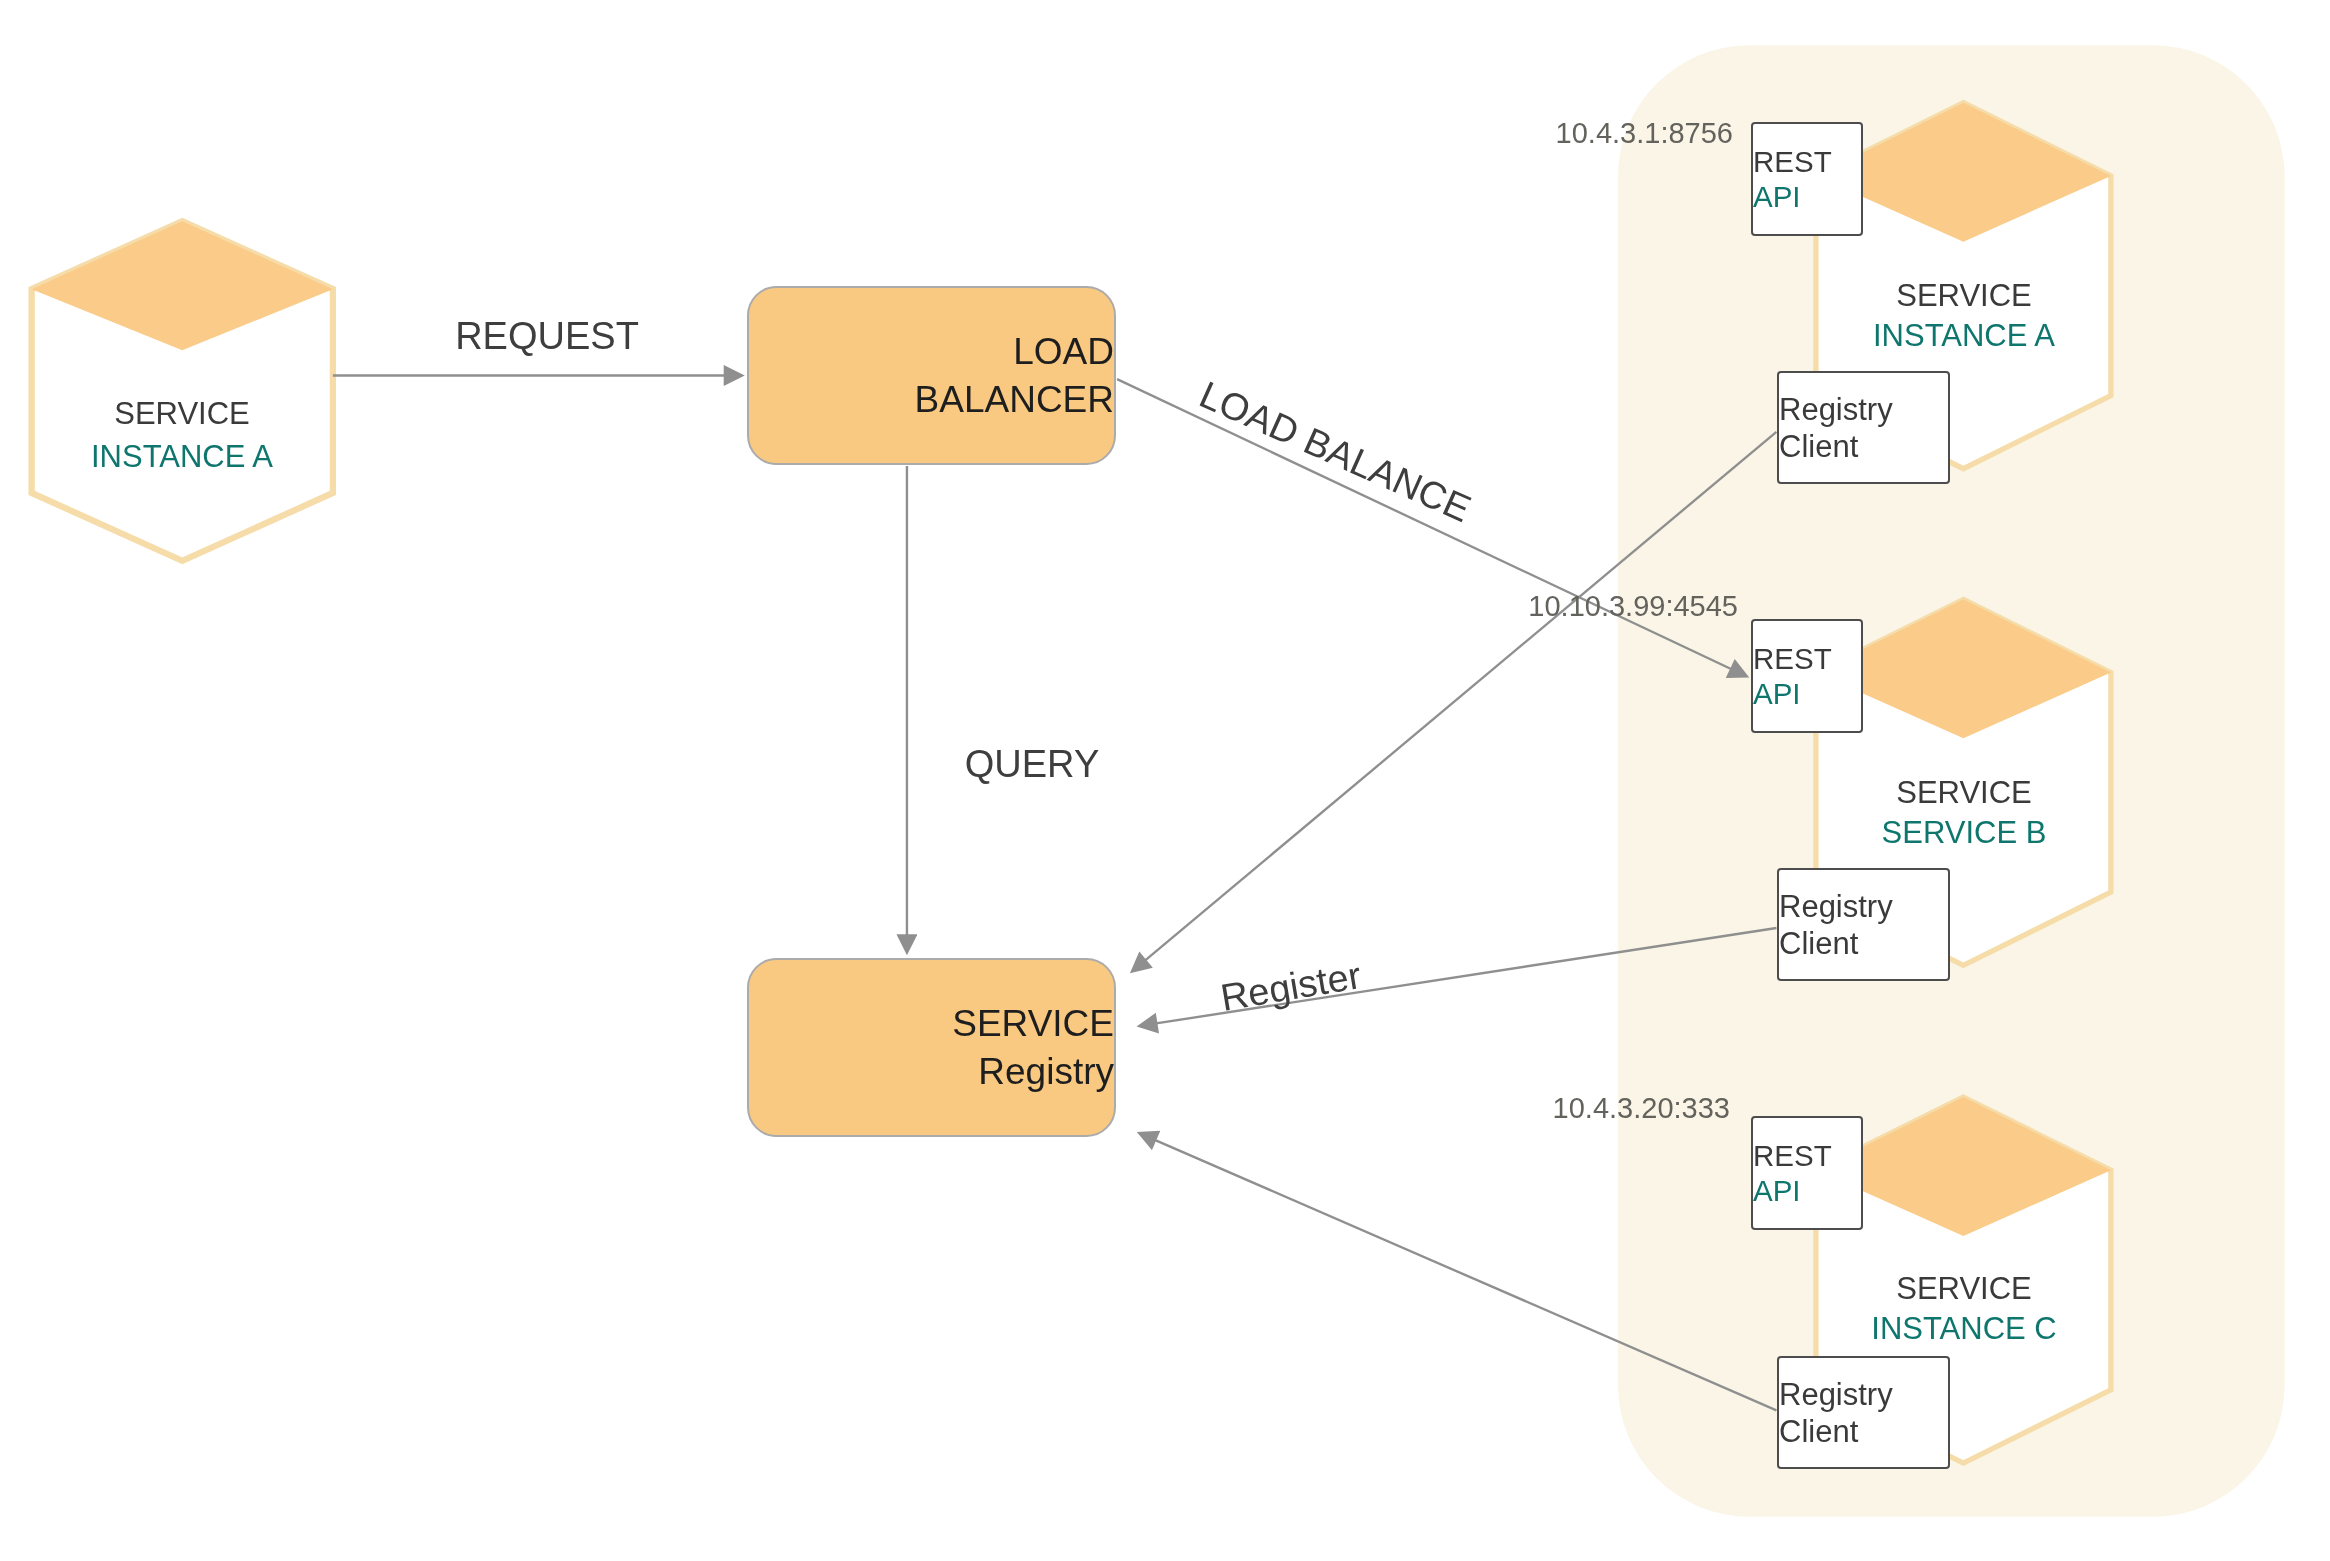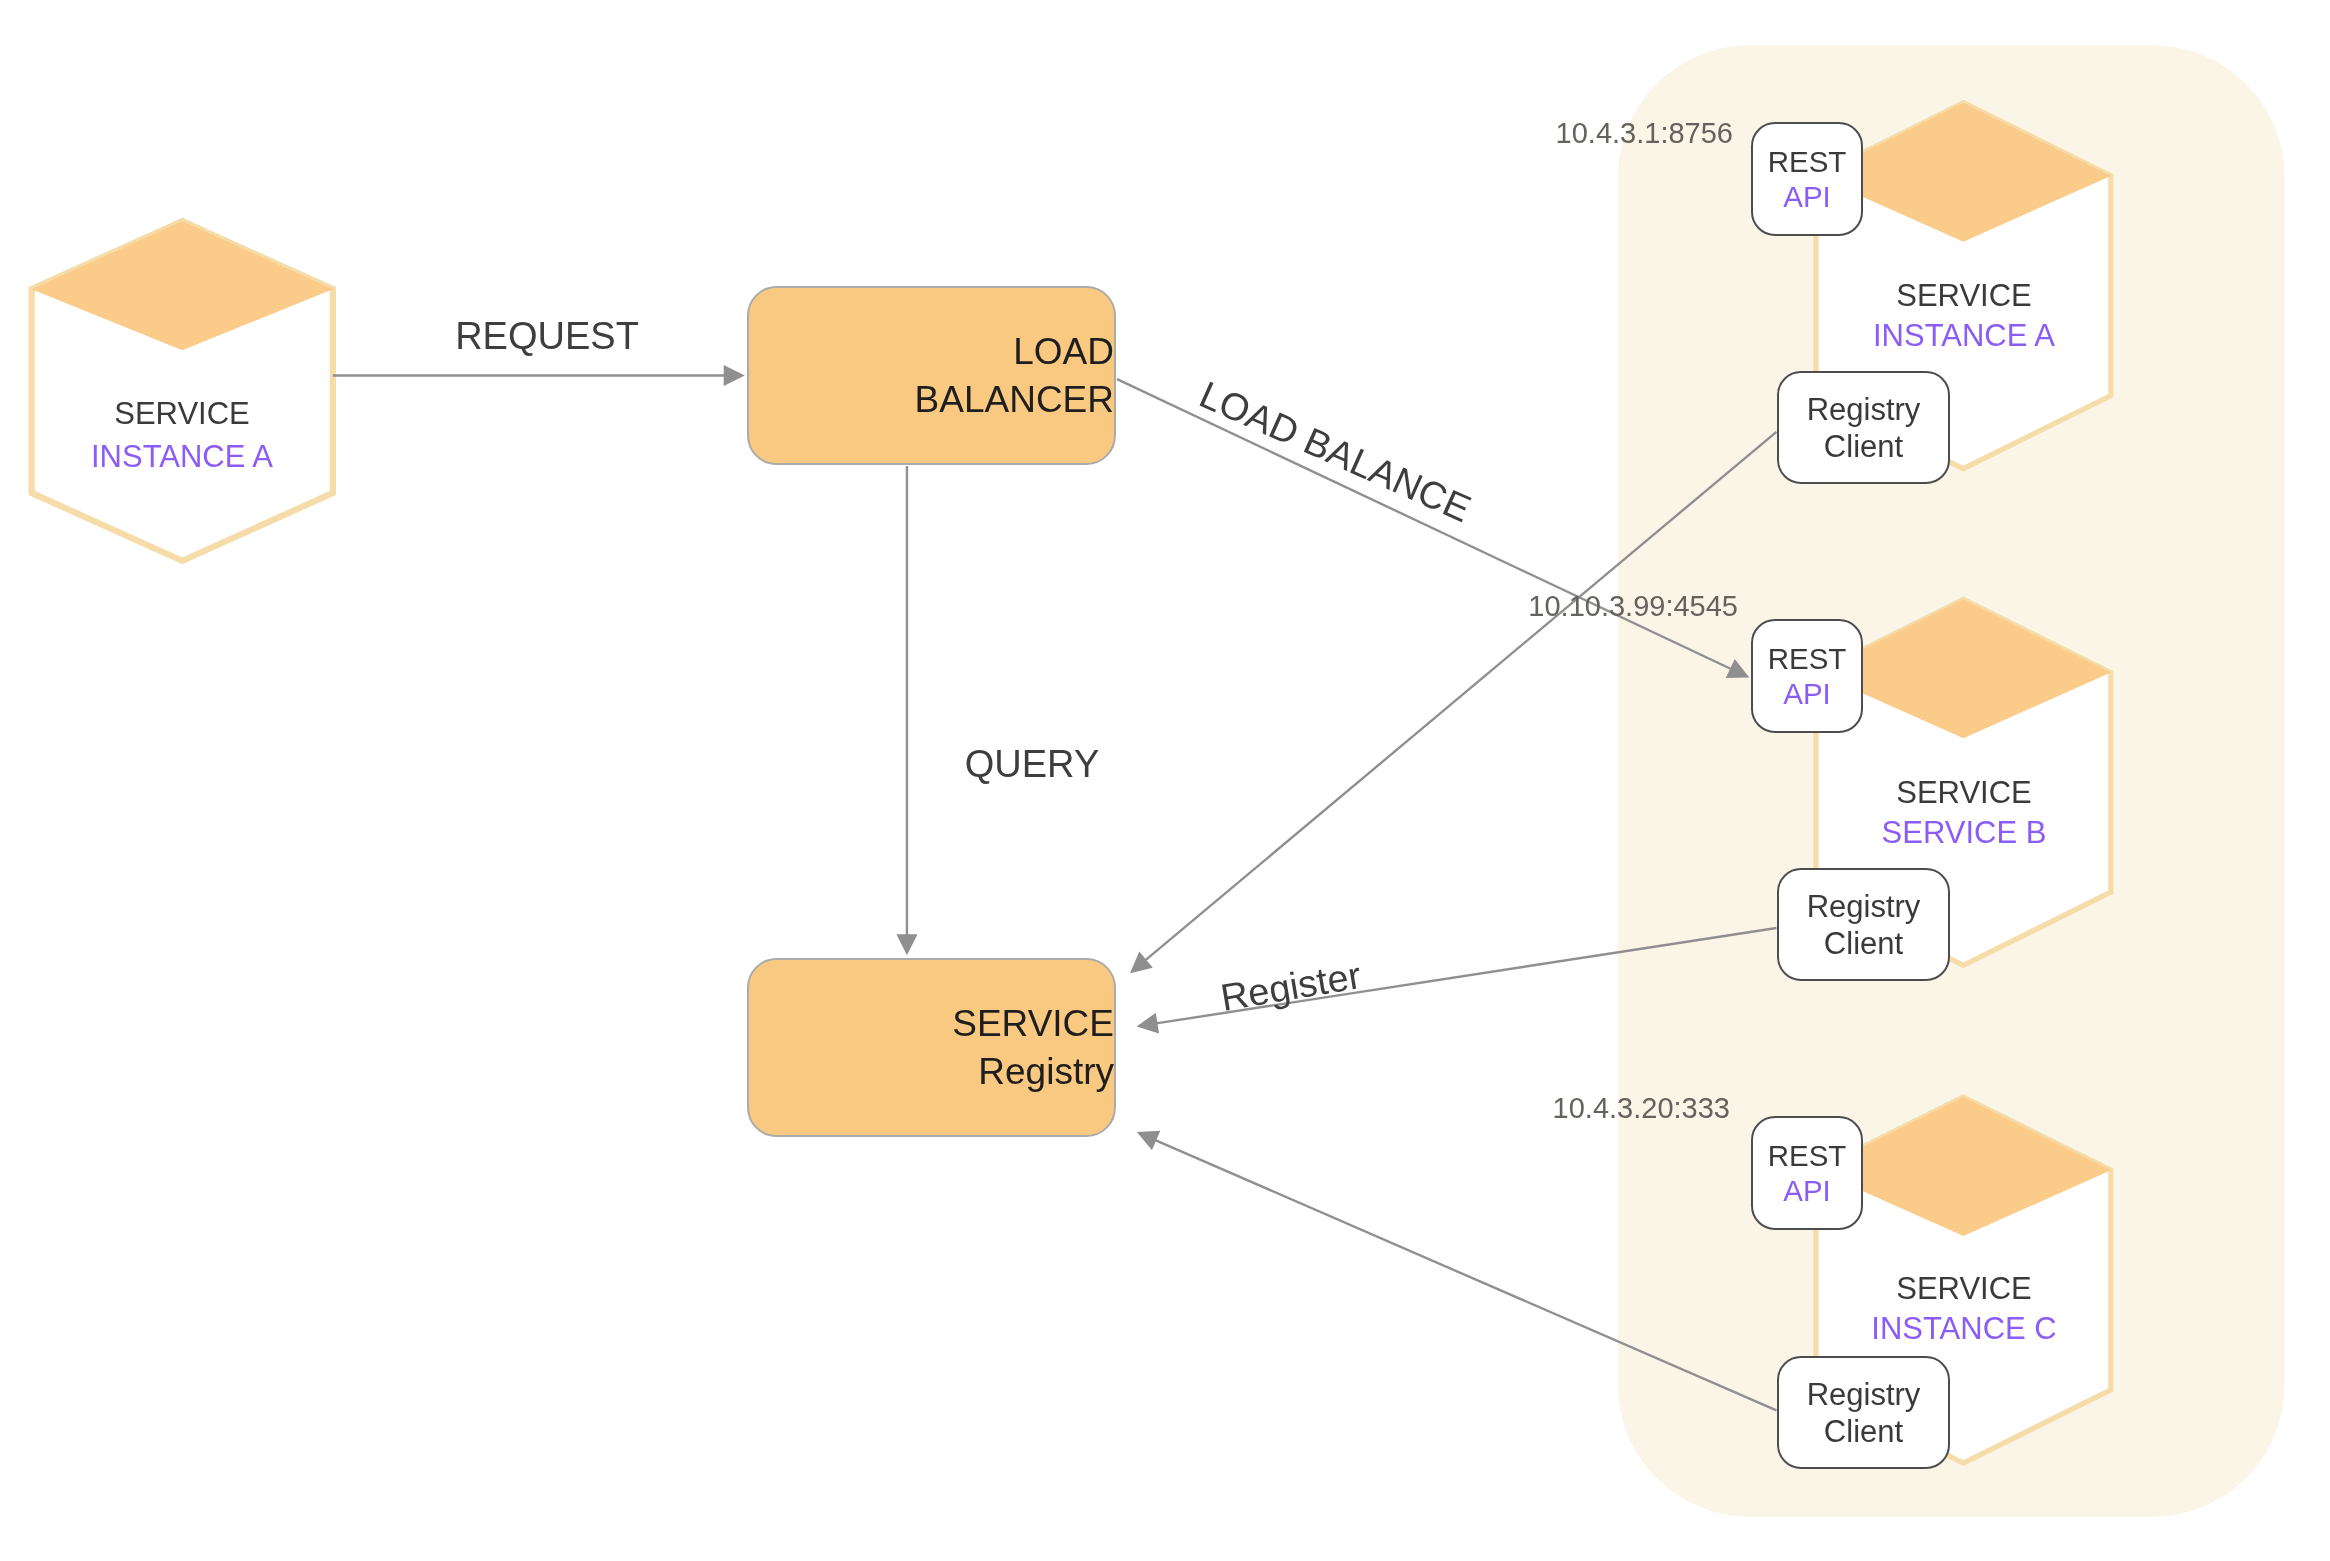--- a/index.html
+++ b/index.html
@@ -13,36 +13,36 @@
   .obox {
     position:absolute; box-sizing:border-box;
     background:#F9C981; border:2.1px solid #ABABAB; border-radius:29.5px;
     display:flex; flex-direction:column; align-items:flex-end; justify-content:center;
     text-align:center; color:#1E1E1E; font-size:37px; line-height:48px;
   }
 
   
   .wbox {
     position:absolute; box-sizing:border-box;
-    background:#ffffff; border:2.6px solid #4D4D4D; border-radius:24px;
-    display:flex; flex-direction:column; align-items:center; justify-content:center;
+    background:#ffffff; border:2.6px solid #4D4D4D; border-radius:4px;
+    display:flex; flex-direction:column; align-items:flex-start; justify-content:center;
     text-align:center; color:#3A3A3A;
   }
   .wbox.rest  { font-size:29.5px; line-height:35px; }
   .wbox.rc    { font-size:31px; line-height:37px; }
 
   .hexlabel {
     position:absolute; transform:translate(-50%,-50%);
     display:flex; flex-direction:column; align-items:center; text-align:center;
     color:#3A3A3A; white-space:nowrap;
   }
   .hexlabel.big   { font-size:31px; line-height:43px; }
   .hexlabel.small { font-size:31px; line-height:40px; }
 
-  .accent { color:#8b5cf6; }
+  .accent { color:#0f766e; }
 
   .edge-label {
     position:absolute; white-space:nowrap; color:#3E3E3E; font-size:38px;
     transform:translate(-50%,-50%) rotate(var(--r,0deg));
   }
   .ip-label {
     position:absolute; white-space:nowrap; color:#63625D; font-size:29px;
     transform:translate(-100%,-50%);
   }
 </style>

